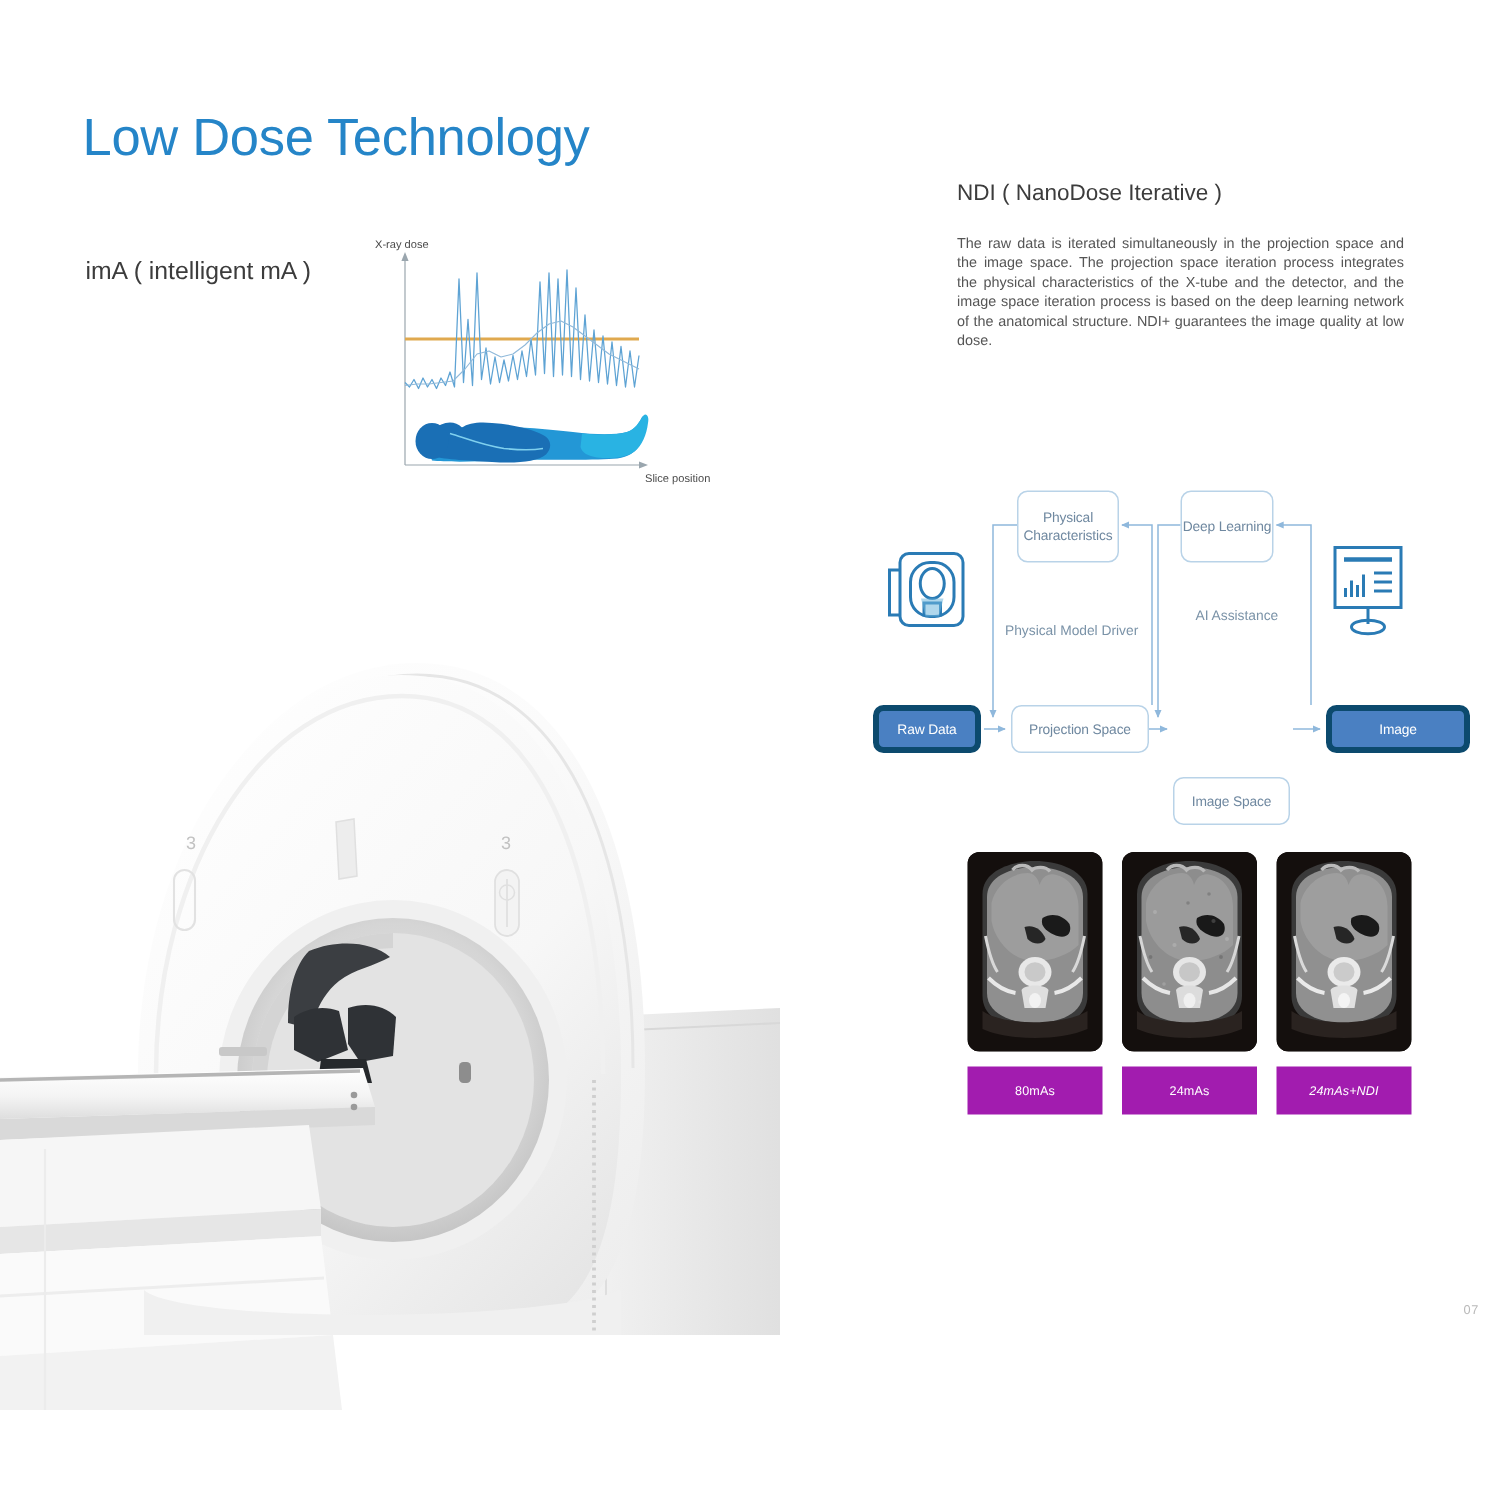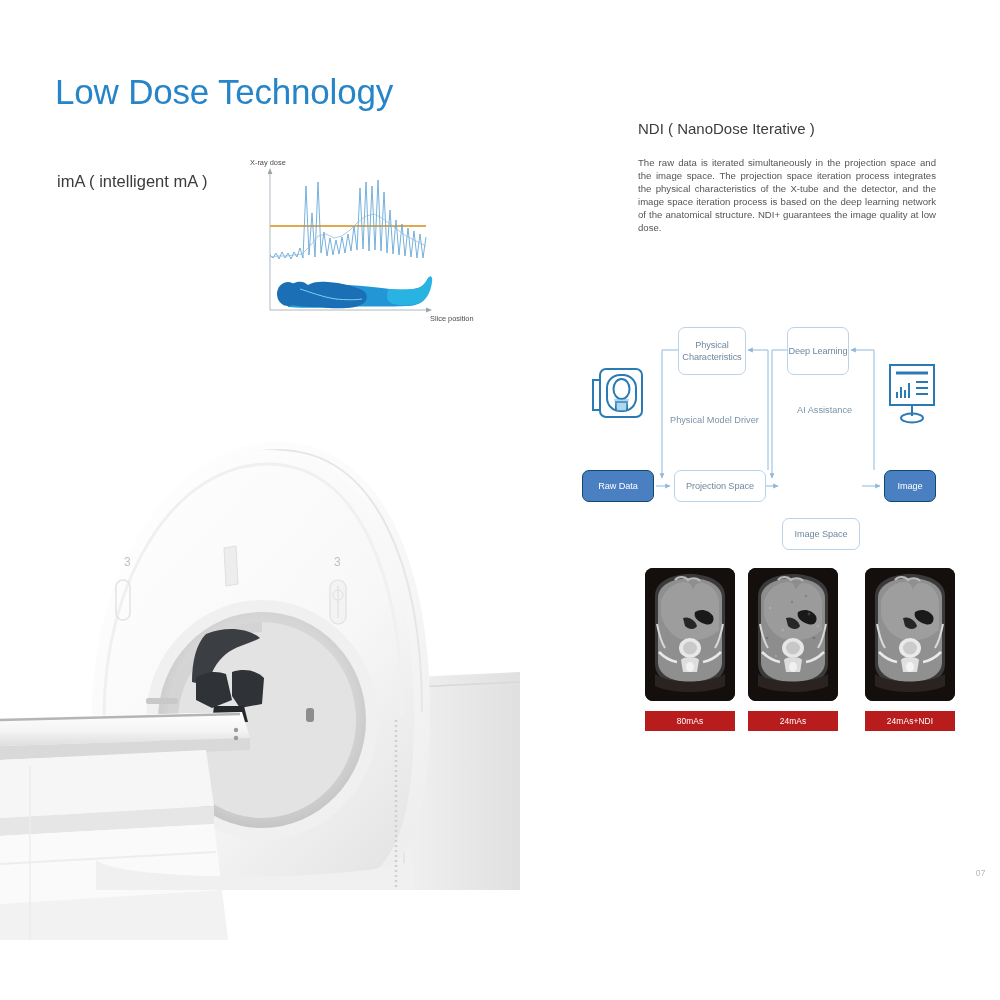--- a/index.html
+++ b/index.html
@@ -101,29 +101,29 @@
     line-height: 12.4px;
     letter-spacing: -0.1px;
   }
   .flow-box.outline {
     background: #ffffff;
     border: 1px solid #b9d3e8;
     color: #6f88a0;
   }
   .flow-box.filled {
     background: #4a80c2;
-    border: 1px solid #0c4a6e;
+    border: 4px solid #0c4a6e;
     color: #ffffff;
   }
   #box-physical-characteristics { left: 96px; top: 1px;  width: 68px; height: 48px; }
   #box-deep-learning           { left: 205px; top: 1px;  width: 62px; height: 48px; }
   #box-projection-space        { left: 92px;  top: 144px; width: 92px; height: 32px; }
   #box-image-space             { left: 200px; top: 144px; width: 78px; height: 32px; margin-top: 48px; }
   #box-raw-data                { left: 0px;   top: 144px; width: 72px; height: 32px; }
-  #box-image                   { left: 302px; top: 144px; width: 52px; height: 32px; text-align: center; }
+  #box-image                   { left: 302px; top: 144px; width: 96px; height: 32px; text-align: center; }
 
   .flow-mid-label {
     position: absolute;
     font-size: 9.2px;
     color: #7b93a8;
     white-space: nowrap;
   }
   #label-physical-model-driver { left: 88px;  top: 89px; }
   #label-ai-assistance         { left: 203px; top: 79px; margin-left: 12px; }
 
@@ -137,33 +137,33 @@
     left: 645px; top: 568px;
     width: 296px;
   }
   .ct-item {
     position: absolute;
     top: 0;
     width: 90px;
   }
   #ct-item-0 { left: 0px; }
   #ct-item-1 { left: 103px; }
-  #ct-item-2 { left: 220px; }
+  #ct-item-2 { left: 206px; font-style: italic; }
 
   .ct-thumb {
     position: relative;
     width: 90px; height: 133px;
     border-radius: 8px;
     overflow: hidden;
     background: #171210;
   }
   .ct-caption {
     margin-top: 10px;
-    height: 20px;
-    background: #b91c1c;
+    height: 32px;
+    background: #a21caf;
     color: #ffffff;
     font-size: 8.4px;
     display: flex;
     align-items: center;
     justify-content: center;
     letter-spacing: 0.1px;
   }
 
   
   #scanner-photo {

